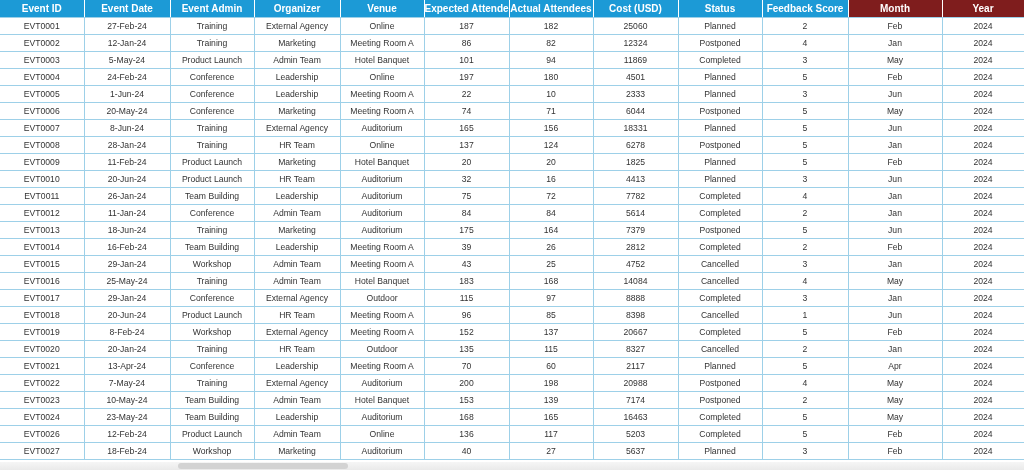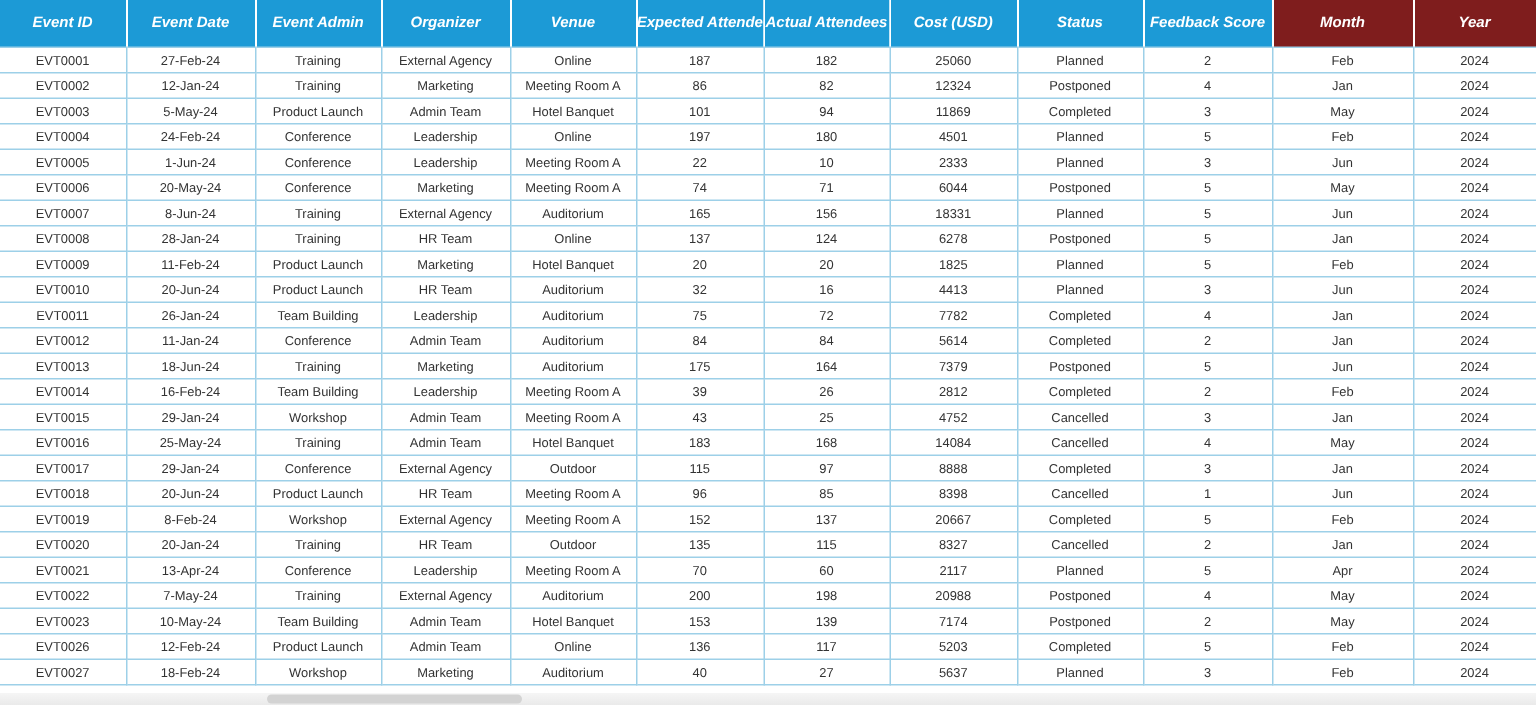--- a/index.html
+++ b/index.html
@@ -2,22 +2,22 @@
 <html><head>
 <meta charset="utf-8">
 <style>
   html, body { margin: 0; padding: 0; background: #ffffff; }
   body { width: 1024px; height: 470px; overflow: hidden; position: relative;
          font-family: "Liberation Sans", "DejaVu Sans", sans-serif; }
   .sheet { position: absolute; left: 0; top: 0; width: 1024px; }
   table { border-collapse: collapse; table-layout: fixed; width: 1024px; }
   th, td { text-align: center; white-space: nowrap; overflow: hidden;
            border-right: 1px solid #9dd0e8; border-bottom: 1px solid #9dd0e8; padding: 0; }
-  th { height: 31px; font-size: 10px; font-weight: bold; color: #ffffff;
-       background: #1c9ad6; border-right: 1px solid #ffffff; border-bottom: 1px solid #9dd0e8; font-style: italic; }
+  th { height: 17px; font-size: 10px; font-weight: bold; color: #ffffff;
+       background: #1c9ad6; border-right: 1px solid #ffffff; border-bottom: 1px solid #9dd0e8; }
   th.green { background: #7f1d1d; }
   td { height: 16px; font-size: 8.6px; color: #333333; }
   .scroll-shade { position: absolute; left: 0; top: 462px; width: 1024px; height: 8px;
                   background: linear-gradient(#f4f4f4, #e6e6e6); opacity: 0.85; }
   .scroll-thumb { position: absolute; left: 178px; top: 463px; width: 170px; height: 6px;
                   background: #d3d3d3; border-radius: 3px; }
 </style>
 </head>
 <body>
 
@@ -370,20 +370,34 @@
           <td>Hotel Banquet</td>
           <td>153</td>
           <td>139</td>
           <td>7174</td>
           <td>Postponed</td>
           <td>2</td>
           <td>May</td>
           <td>2024</td>
         </tr>
         <tr>
+          <td>EVT0024</td>
+          <td>23-May-24</td>
+          <td>Team Building</td>
+          <td>Leadership</td>
+          <td>Auditorium</td>
+          <td>168</td>
+          <td>165</td>
+          <td>16463</td>
+          <td>Completed</td>
+          <td>5</td>
+          <td>May</td>
+          <td>2024</td>
+        </tr>
+        <tr>
           <td>EVT0026</td>
           <td>12-Feb-24</td>
           <td>Product Launch</td>
           <td>Admin Team</td>
           <td>Online</td>
           <td>136</td>
           <td>117</td>
           <td>5203</td>
           <td>Completed</td>
           <td>5</td>

